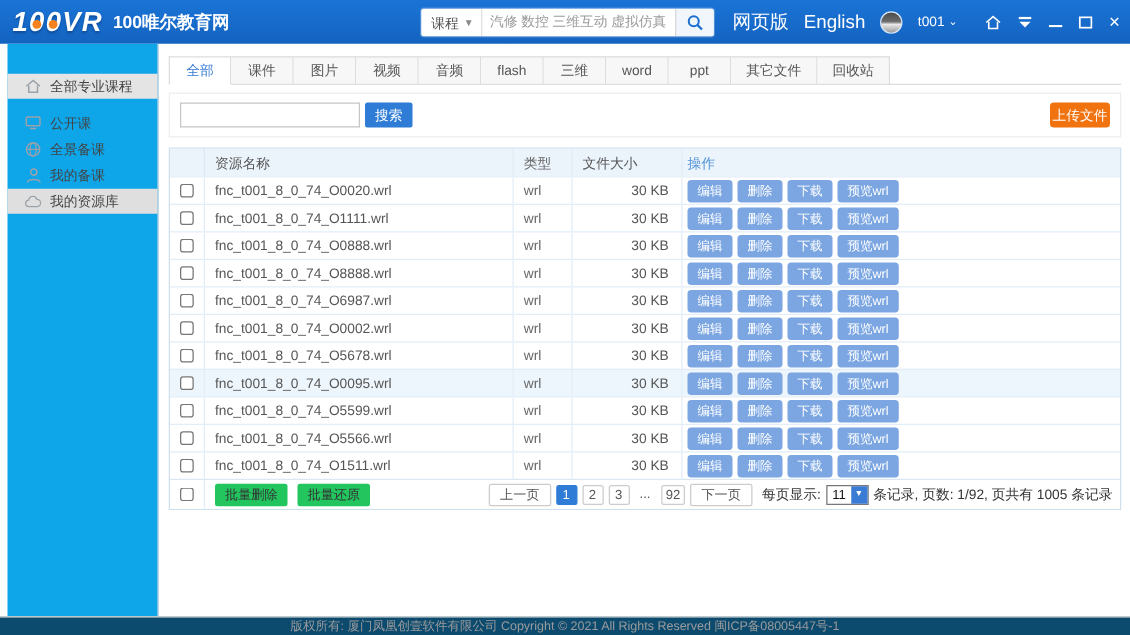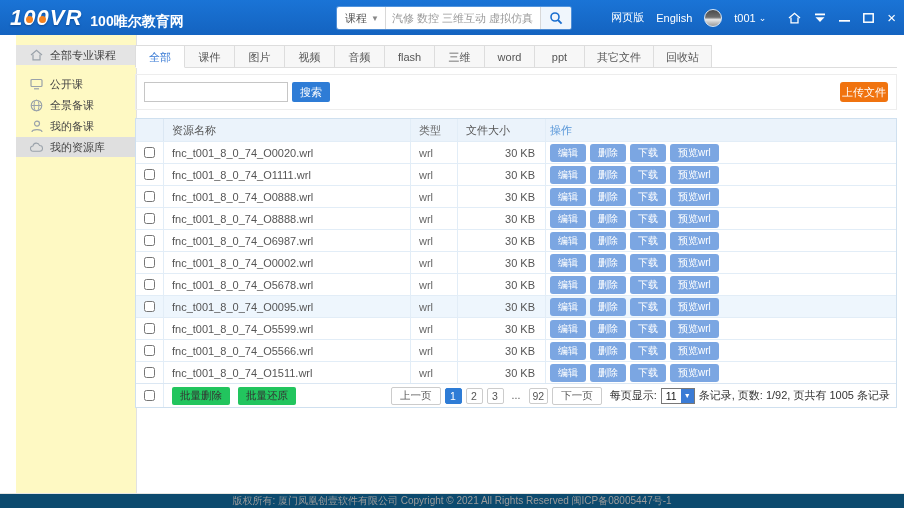--- a/index.html
+++ b/index.html
@@ -1,41 +1,41 @@
 <!DOCTYPE html>
 <html><head>
 <meta charset="utf-8">
 <style>
   *{margin:0;padding:0;box-sizing:border-box}
   html,body{width:904px;height:508px}
   body{font-family:"Liberation Sans","DejaVu Sans",sans-serif;background:#fff;position:relative;overflow:hidden;font-size:11px;color:#444}
 
   
   .topbar{position:absolute;top:0;left:0;width:904px;height:35px;background:linear-gradient(180deg,#1a74d6 0,#1463c0 100%);display:flex;align-items:center;color:#fff}
-  .logo-area{display:flex;align-items:flex-end;padding-left:10px;gap:8px}
+  .logo-area{display:flex;align-items:center;padding-left:10px;gap:8px}
   .logo-text{font-style:italic;font-weight:bold;font-size:22px;letter-spacing:1px;color:#fff;text-shadow:0 1px 2px rgba(0,40,90,.45);white-space:nowrap}
   .logo-text .zero{position:relative;display:inline-block}
   .logo-text .zero::after{content:"";position:absolute;left:50%;top:56%;width:7px;height:7px;margin:-3px 0 0 -4px;border-radius:50%;background:#f5821f}
   .site-name{font-size:14px;font-weight:bold;color:#fff;white-space:nowrap}
   .search-group{position:absolute;left:337px;top:7px;width:234px;height:22px;background:#fff;border-radius:2px;display:flex;align-items:center;overflow:hidden;box-shadow:0 0 0 1px rgba(255,255,255,.25)}
   .cat-select{display:flex;align-items:center;gap:4px;padding:0 6px 0 8px;height:100%;color:#555;border-right:1px solid #d8d8d8;cursor:pointer;white-space:nowrap}
   .cat-caret{font-size:8px;color:#888}
   .search-input{flex:1;border:none;outline:none;height:100%;padding:0 6px;font-size:11px;color:#333;font-family:inherit}
   .search-input::placeholder{color:#9a9a9a}
   .search-btn{width:36px;height:100%;background:#f0f6fc;border-left:1px solid #d8d8d8;display:flex;align-items:center;justify-content:center;cursor:pointer}
   .top-right{position:absolute;right:8px;top:0;height:35px;display:flex;align-items:center;gap:12px}
-  .top-link{color:#fff;font-size:11px;cursor:pointer;white-space:nowrap}
+  .top-link{color:#fff;font-size:15px;cursor:pointer;white-space:nowrap}
   .avatar{width:18px;height:18px;border-radius:50%;background:linear-gradient(180deg,#4a4a4a 0%,#6d6d6d 45%,#e8e8e8 60%,#9a9a9a 100%);border:1px solid #d8e6f5}
   .user-name{display:flex;align-items:center;gap:3px;color:#fff;cursor:pointer}
   .caret-glyph{font-size:9px}
   .win-icons{display:flex;align-items:center;gap:13px;margin-left:10px}
   .win-icons span{display:inline-flex;align-items:center;justify-content:center;cursor:pointer}
 
   
-  .sidebar{position:absolute;top:35px;left:16px;bottom:15px;width:121px;background:#fef9c3;border-right:1px solid #e2e2e2;padding-top:10px}
+  .sidebar{position:absolute;top:35px;left:6px;bottom:15px;width:121px;background:#0ea5e9;border-right:1px solid #e2e2e2;padding-top:24px}
   .side-item{height:20px;display:flex;align-items:center;gap:7px;padding-left:14px;margin-bottom:1px;color:#444;cursor:pointer;white-space:nowrap}
   .side-item.header-item{background:#e4e4e4}
   .side-item.selected{background:#dfdfdf}
   .side-icon{width:13px;height:13px;display:inline-flex;align-items:center;justify-content:center}
   .side-sep{height:8px}
 
   
   .content{position:absolute;left:135px;top:35px;width:762px}
   .tabs{display:flex;border-bottom:1px solid #ddd;margin-top:10px;height:23px}
   .tab{min-width:50px;padding:0 12px;height:23px;line-height:22px;text-align:center;background:#f7f7f7;border:1px solid #ddd;border-left:none;color:#555;cursor:pointer;white-space:nowrap}

